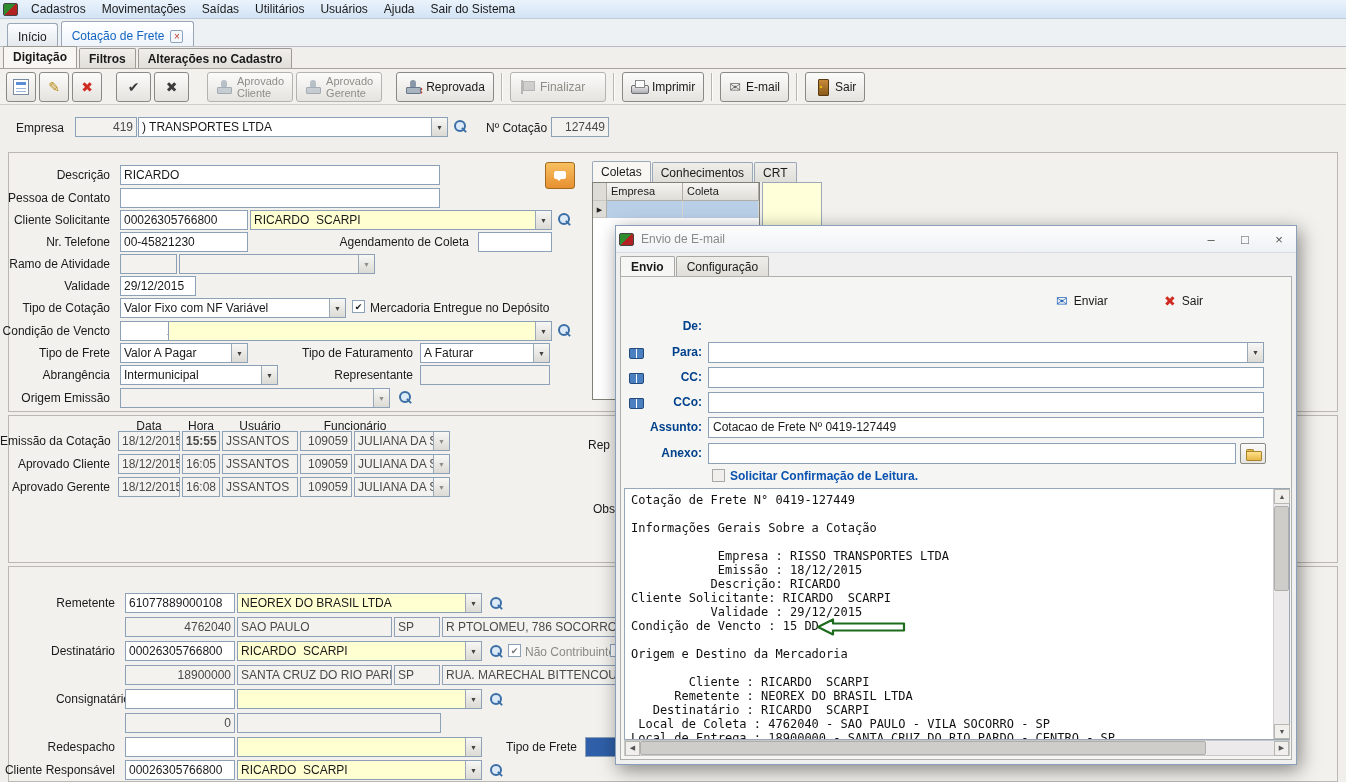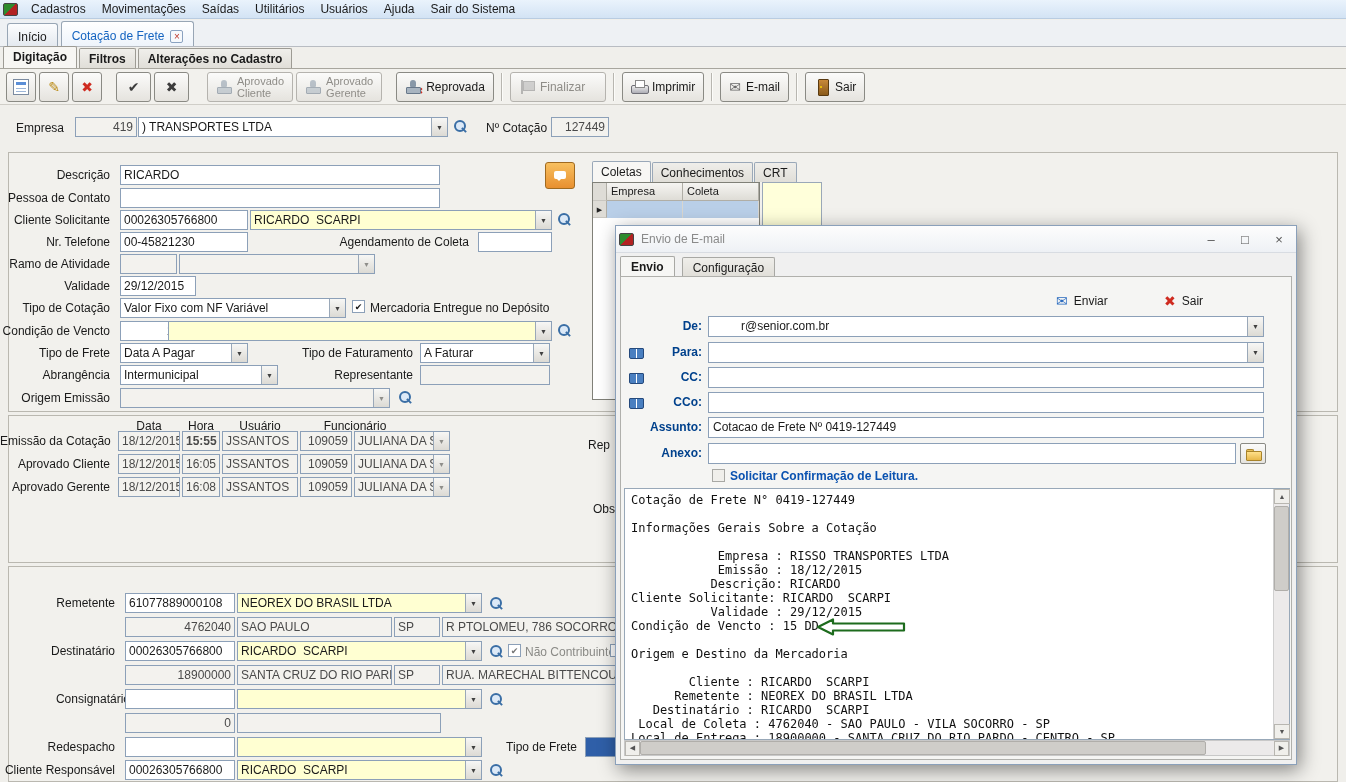--- a/index.html
+++ b/index.html
@@ -131,21 +131,21 @@
   
   .dialog { position:absolute; left:615px; top:225px; width:682px; height:540px;
     background:#f0f0f0; border:1px solid #8aa0ba; box-shadow:3px 5px 18px rgba(0,0,0,.45); z-index:30; }
   .dlg-title { position:absolute; left:0; top:0; right:0; height:27px;
     background:linear-gradient(#fdfdfd,#eef1f5); border-bottom:1px solid #d8dce2;
     display:flex; align-items:center; }
   .dlg-title-text { color:#8a8a8a; margin-left:2px; }
   .dlg-ctrls { margin-left:auto; display:flex; height:100%; }
   .dlg-ctrl { width:34px; height:100%; display:flex; align-items:center; justify-content:center;
     color:#555; font-size:13px; }
-  .dtabs { position:absolute; left:4px; top:30px; display:flex; align-items:flex-end;gap:6px; }
+  .dtabs { position:absolute; left:4px; top:30px; display:flex; align-items:flex-start; }
   .dtab { height:20px; padding:3px 10px 0; border:1px solid #a8a8a4; border-bottom:none;
     border-radius:2px 2px 0 0; background:linear-gradient(#efeeea,#e0ded8); margin-right:1px; }
   .dtab.active { background:#f6f6f4; height:21px; font-weight:bold; }
   .dlg-page { position:absolute; left:4px; top:50px; right:4px; bottom:4px;
     border:1px solid #b0b0ac; background:#f5f5f3; }
   .flatbtn { position:absolute; height:22px; display:flex; align-items:center; gap:6px; z-index:31; }
   .dlbl { position:absolute; width:86px; text-align:right; font-weight:bold; color:#00418c;
     white-space:nowrap; z-index:31; }
   .dfld { position:absolute; height:21px; border:1px solid #8ca0b8; background:#fff; z-index:31; }
   .dfld .val { display:block; height:19px; line-height:19px; padding:0 4px; overflow:hidden; white-space:pre; }
@@ -334,21 +334,21 @@
 <div class="fld ra" style="left:120px;top:321px;width:64px;">
     <span class="val">15</span>
   </div>
 <div class="fld yel combo" style="left:168px;top:321px;width:384px;">
   <span class="car">▼</span>
 </div>
 <span class="mag magbtn" style="left:557px;top:323px;"></span>
 
 <span class="lbl r" style="left:0;top:346px;width:113px;">Tipo de Frete</span>
 <div class="fld combo" style="left:120px;top:343px;width:128px;">
-  <span class="val">Data A Pagar</span>
+  <span class="val">Valor A Pagar</span>
   <span class="car">▼</span>
 </div>
 <span class="lbl r" style="left:300px;top:346px;width:116px;">Tipo de Faturamento</span>
 <div class="fld combo" style="left:420px;top:343px;width:130px;">
   <span class="val">A Faturar</span>
   <span class="car">▼</span>
 </div>
 
 <span class="lbl r" style="left:0;top:368px;width:113px;">Abrangência</span>
 <div class="fld combo" style="left:120px;top:365px;width:158px;">
@@ -565,24 +565,20 @@
   <div class="flatbtn" style="left:440px;top:64px;">
     <span class="glyph g14 c-blue">✉</span>
     <span>Enviar</span>
   </div>
   <div class="flatbtn" style="left:548px;top:64px;">
     <span class="glyph g14 c-red">✖</span>
     <span>Sair</span>
   </div>
 
   <span class="dlbl" style="left:0;top:93px;">De:</span>
-  <div class="dfld combo" style="left:92px;top:90px;width:556px;">
-    <span class="val ind">r@senior.com.br</span>
-    <span class="car">▼</span>
-  </div>
 
   <span class="icon16 ic-book" style="position:absolute;left:12px;top:118px;z-index:31;"></span>
   <span class="dlbl" style="left:0;top:119px;">Para:</span>
   <div class="dfld combo" style="left:92px;top:116px;width:556px;">
     <span class="val"></span>
     <span class="car">▼</span>
   </div>
 
   <span class="icon16 ic-book" style="position:absolute;left:12px;top:143px;z-index:31;"></span>
   <span class="dlbl" style="left:0;top:144px;">CC:</span>

